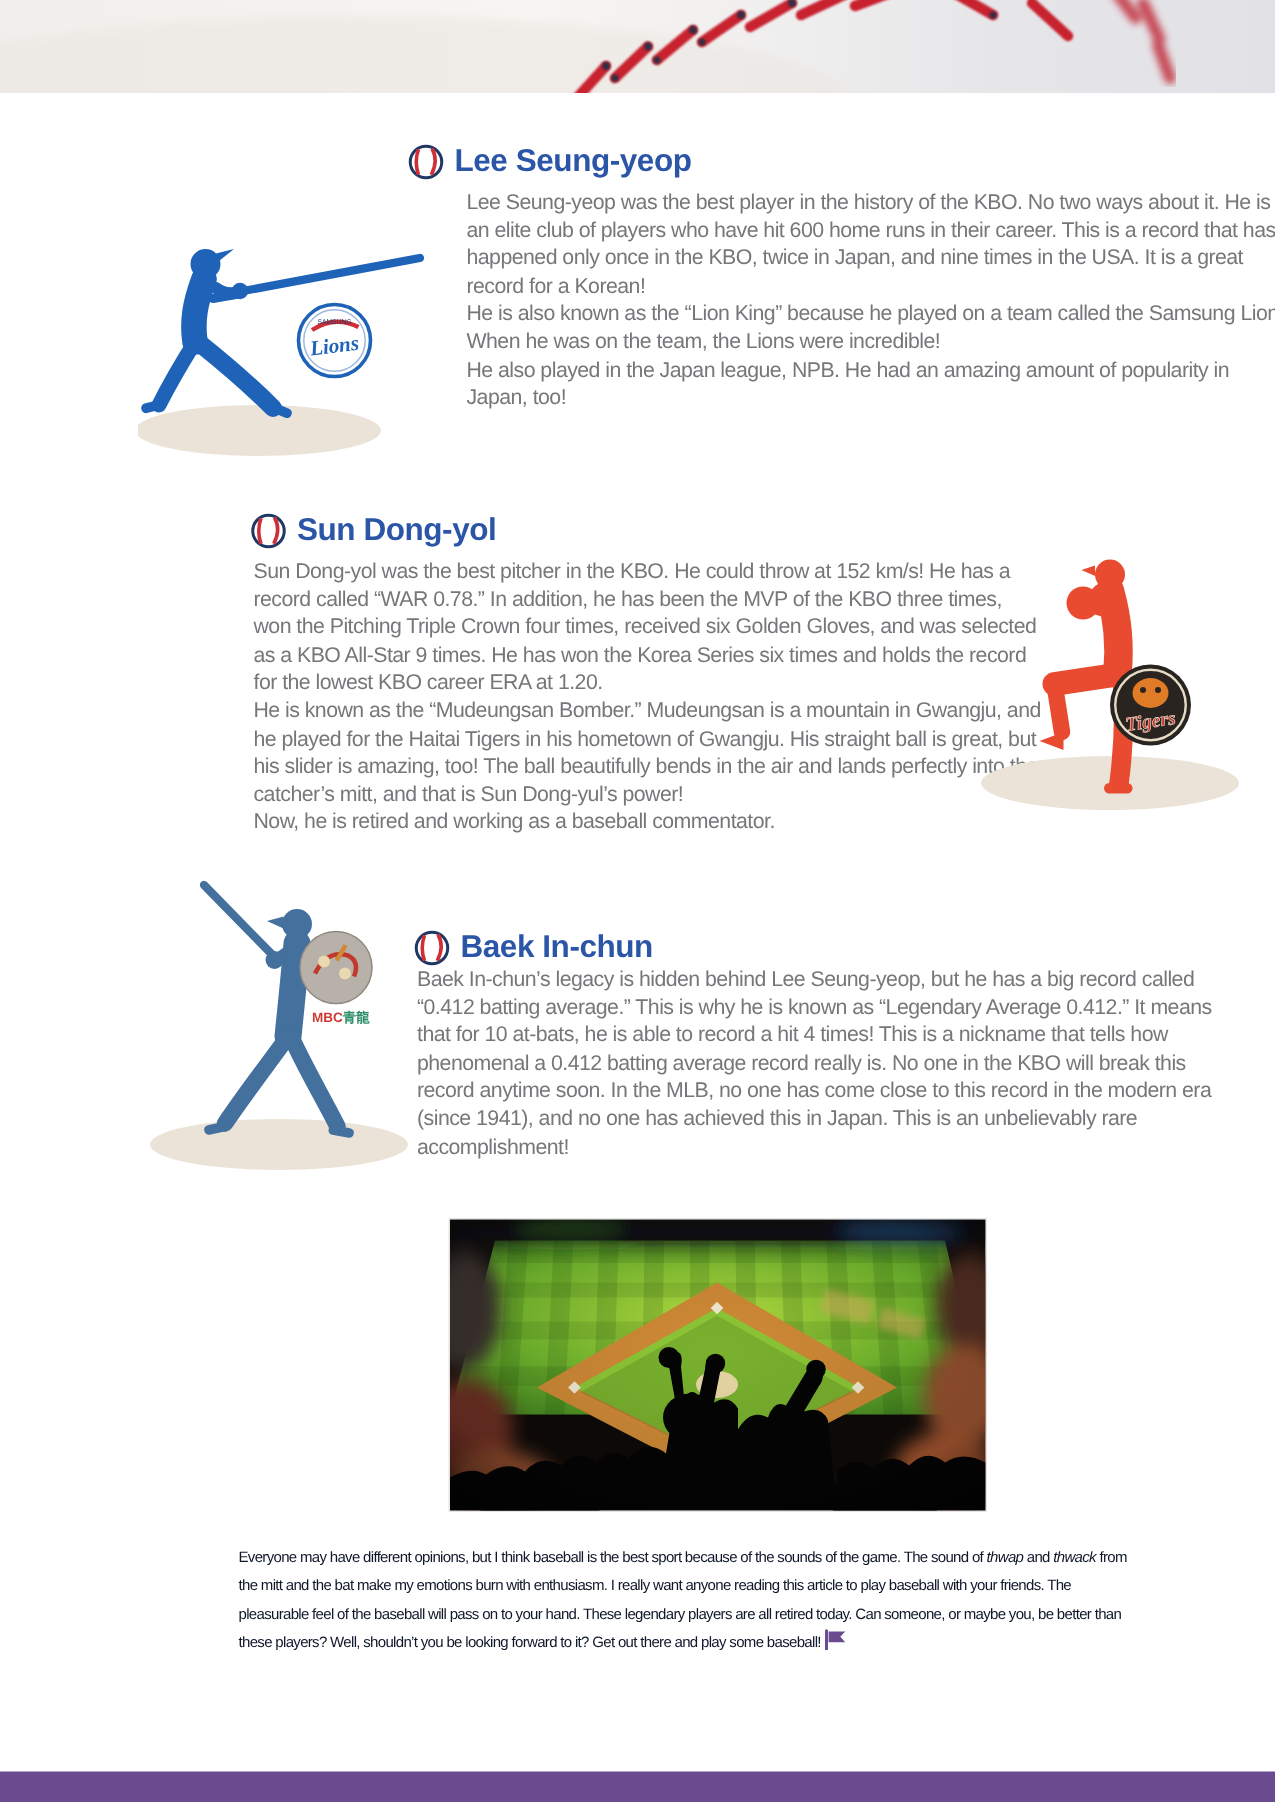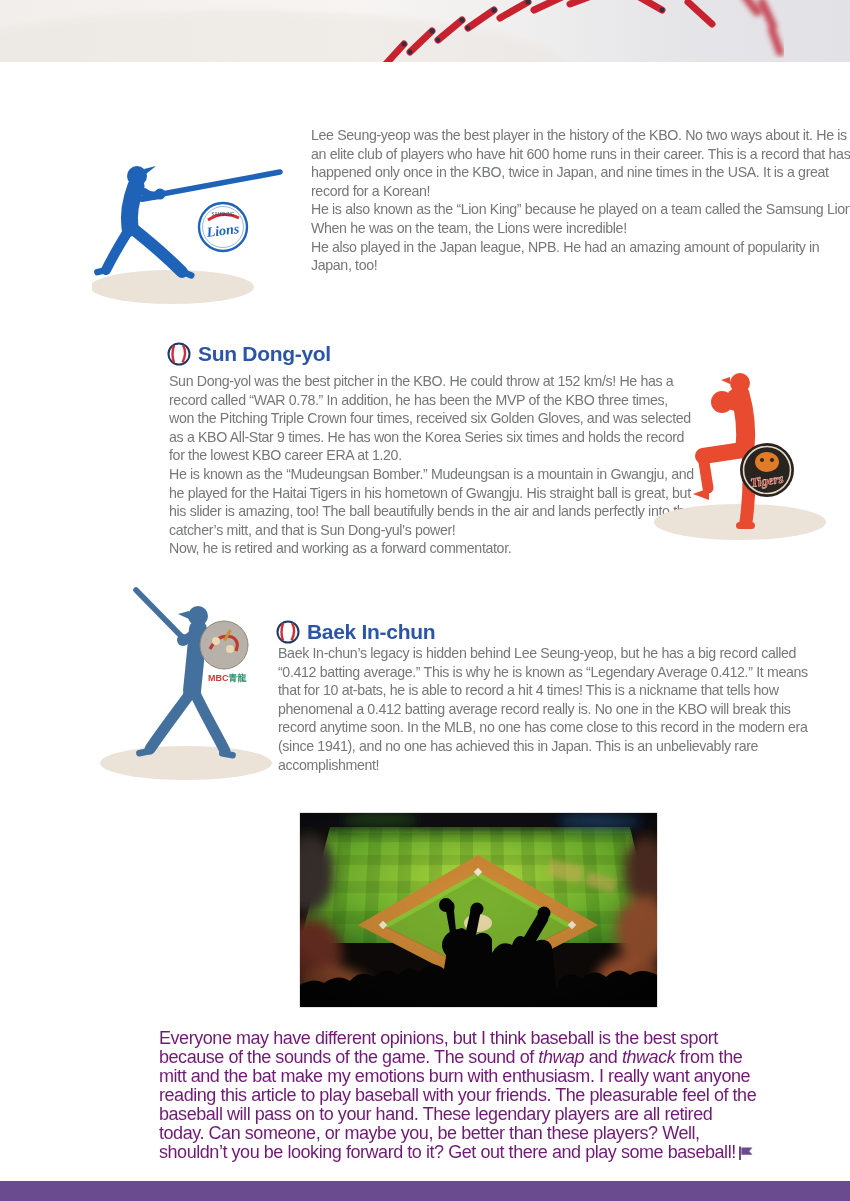--- a/index.html
+++ b/index.html
@@ -17,21 +17,21 @@
     letter-spacing:-0.3px; white-space:nowrap;
   }
   .sec-body{position:absolute; color:#76777a; font-size:14.2px;
     line-height:18.6px; letter-spacing:-0.35px;}
   .sec-body p{margin:0;}
   .illu{position:absolute;}
   .photo{position:absolute; left:299px; top:812px; width:357px; height:194px;
     border:1px solid #e4e4e4; box-sizing:content-box;}
   .photo svg{display:block;}
   .closing{position:absolute; left:159px; top:1029px; width:600px;
-    color:#701a75; font-size:18px; line-height:19px; letter-spacing:-0.45px;}
+    color:#0f172a; font-size:10px; line-height:19px; letter-spacing:-0.45px;}
   .closing em{font-style:italic;}
   .closing .flag{display:inline-block; vertical-align:-2px; margin-left:2px;}
 </style>
 </head>
 <body>
 
 <div class="page">
 
   <div class="banner">
     <svg width="850" height="62" viewBox="0 0 850 62">
@@ -104,40 +104,50 @@
 
       <g>
         <circle cx="131" cy="95" r="24" fill="#ffffff" stroke="#1e63b8" stroke-width="2.4"></circle>
         <circle cx="131" cy="95" r="20.5" fill="none" stroke="#9db9e0" stroke-width="1"></circle>
         <path d="M116,88 Q131,78 147,86" stroke="#cf3038" stroke-width="3" fill="none"></path>
         <text x="131" y="84" text-anchor="middle" font-size="4.5" fill="#1f3864" font-family="Liberation Sans, sans-serif">SAMSUNG</text>
         <text x="131" y="103" text-anchor="middle" font-size="14" font-weight="bold" font-style="italic" fill="#1e63b8" font-family="Liberation Serif, serif" transform="rotate(-7 131 99)">Lions</text>
       </g>
     </svg>
   </div>
+  <div class="sec-head" style="left:272px; top:96px;">
+    <span class="ball">
+      <svg width="24" height="24" viewBox="0 0 24 24">
+        <circle cx="12" cy="12" r="10.5" fill="#ffffff" stroke="#1f3864" stroke-width="2"></circle>
+        <path d="M7,3.5 Q4,12 7,20.5" stroke="#cf3038" stroke-width="2.4" fill="none"></path>
+        <path d="M16,3 Q20.5,11 15.5,20.5" stroke="#cf3038" stroke-width="2.4" fill="none"></path>
+      </svg>
+    </span>
+    <h2>Lee Seung-yeop</h2>
+  </div>
   <div class="sec-body" style="left:275px; top:126px; width:552px;margin-left:36px;">
     <p>Lee Seung-yeop was the best player in the history of the KBO. No two ways about it. He is in an elite club of players who have hit 600 home runs in their career. This is a record that has happened only once in the KBO, twice in Japan, and nine times in the USA. It is a great record for a Korean!</p>
     <p>He is also known as the “Lion King” because he played on a team called the Samsung Lions. When he was on the team, the Lions were incredible!</p>
     <p>He also played in the Japan league, NPB. He had an amazing amount of popularity in Japan, too!</p>
   </div>
 
   <div class="sec-head" style="left:167px; top:342px;">
     <span class="ball">
       <svg width="24" height="24" viewBox="0 0 24 24">
         <circle cx="12" cy="12" r="10.5" fill="#ffffff" stroke="#1f3864" stroke-width="2"></circle>
         <path d="M7,3.5 Q4,12 7,20.5" stroke="#cf3038" stroke-width="2.4" fill="none"></path>
         <path d="M16,3 Q20.5,11 15.5,20.5" stroke="#cf3038" stroke-width="2.4" fill="none"></path>
       </svg>
     </span>
     <h2>Sun Dong-yol</h2>
   </div>
   <div class="sec-body" style="left:169px; top:372px; width:527px;">
     <p>Sun Dong-yol was the best pitcher in the KBO. He could throw at 152 km/s! He has a record called “WAR 0.78.” In addition, he has been the MVP of the KBO three times, won the Pitching Triple Crown four times, received six Golden Gloves, and was selected as a KBO All-Star 9 times. He has won the Korea Series six times and holds the record for the lowest KBO career ERA at 1.20.</p>
     <p>He is known as the “Mudeungsan Bomber.” Mudeungsan is a mountain in Gwangju, and he played for the Haitai Tigers in his hometown of Gwangju. His straight ball is great, but his slider is amazing, too! The ball beautifully bends in the air and lands perfectly into the catcher’s mitt, and that is Sun Dong-yul’s power!</p>
-    <p>Now, he is retired and working as a forward commentator.</p>
+    <p>Now, he is retired and working as a baseball commentator.</p>
   </div>
   <div class="illu" style="left:645px; top:362px;">
     <svg width="190" height="185" viewBox="0 0 190 185">
       <ellipse cx="95" cy="160" rx="86" ry="18" fill="#ece3d8"></ellipse>
       <g stroke="#e84b30" fill="none" stroke-linecap="round">
         <path d="M95,32 C100,50 102,66 100,86" stroke-width="19"></path>
         <path d="M95,46 L82,42" stroke-width="9"></path>
         <path d="M98,88 L58,94" stroke-width="16"></path>
         <path d="M58,94 L63,126" stroke-width="11"></path>
         <path d="M103,88 C105,112 104,138 101,160" stroke-width="13"></path>

